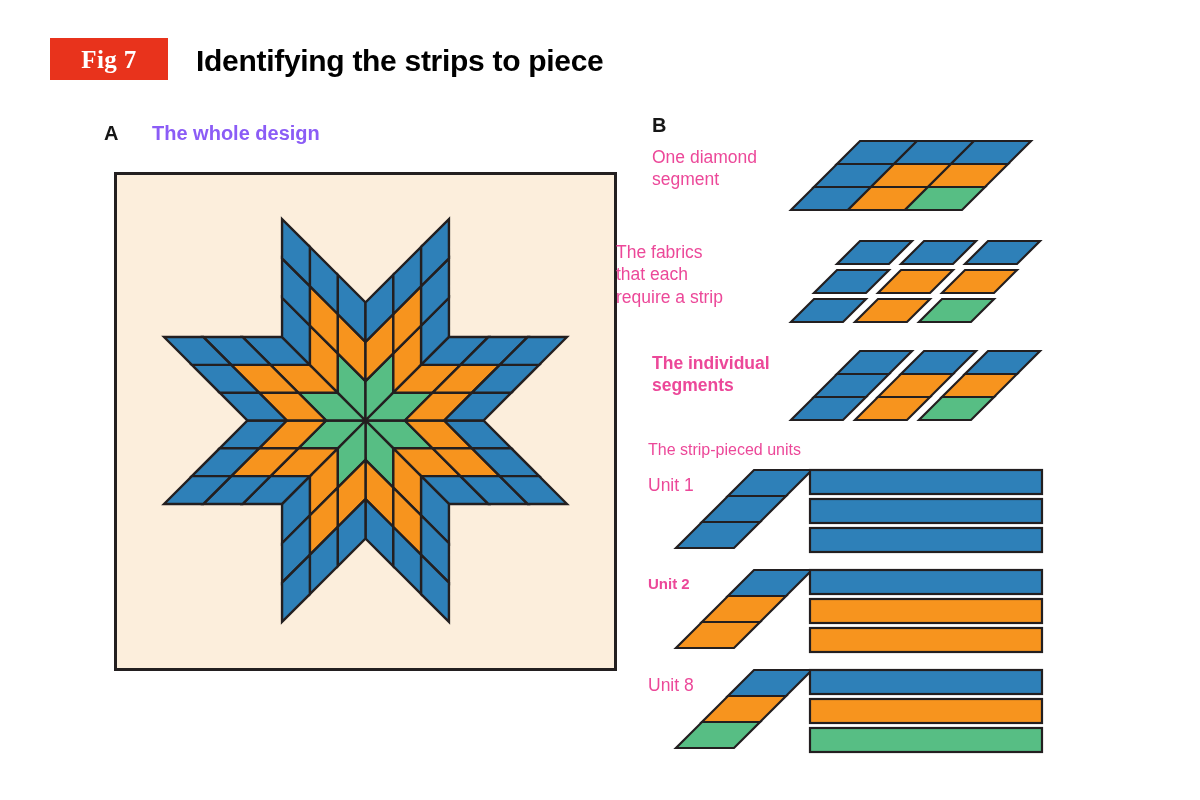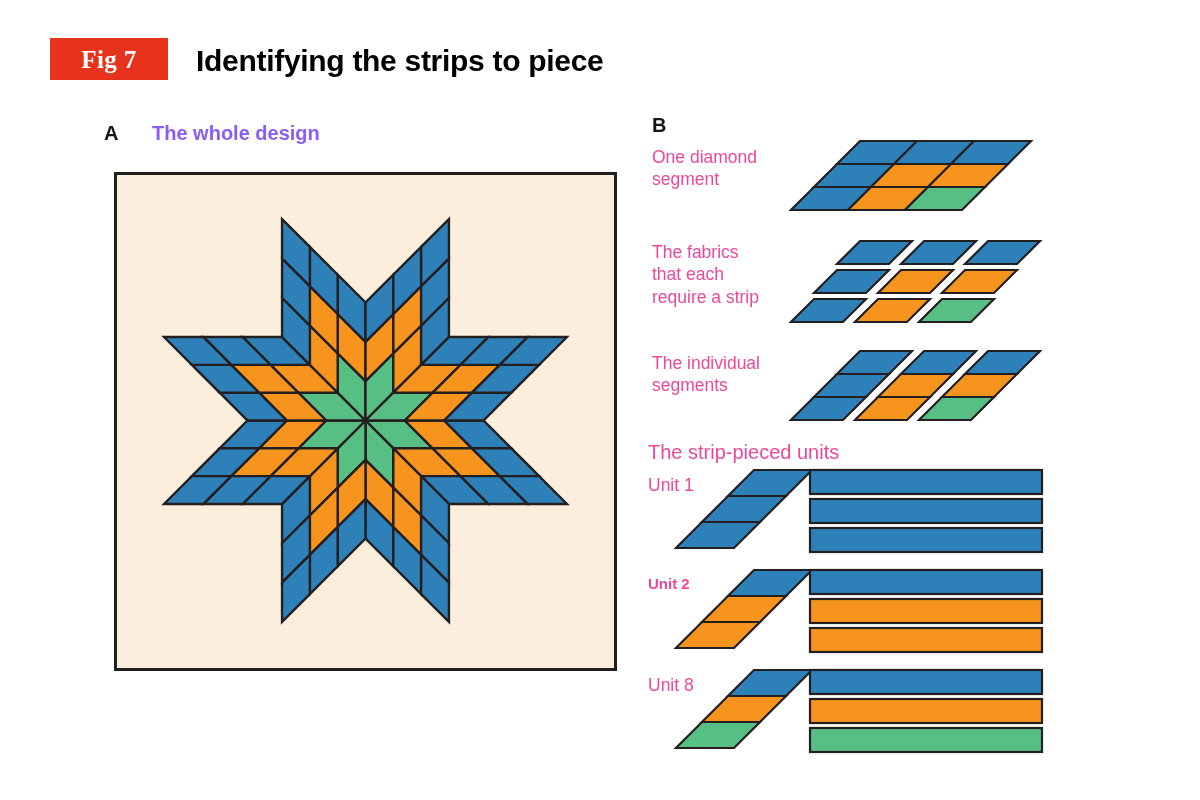--- a/index.html
+++ b/index.html
@@ -33,23 +33,23 @@
   #quilt-figure{position:absolute;left:114px;top:172px;width:503px;height:499px;}
 
   
   #panel-b-letter{position:absolute;left:652px;top:114px;font-size:20px;font-weight:700;color:#161616;}
 
   .b-label{
     position:absolute;font-size:17.5px;line-height:1.28;color:#ec4899;
     white-space:pre-line;font-weight:400;
   }
   #label-one-diamond{left:652px;top:146px;}
-  #label-fabrics{left:652px;top:241px;}
-  #label-individual{left:652px;top:352px;}
-  #label-strip-units{left:648px;top:440px;font-size:20px;}
+  #label-fabrics{left:616px;top:241px;}
+  #label-individual{left:652px;top:352px;font-weight:bold;}
+  #label-strip-units{left:648px;top:440px;font-size:16px;}
   #label-unit-1{left:648px;top:474px;font-size:17.5px;text-align:center;}
   #label-unit-2{left:648px;top:574px;font-size:15px;font-weight:bold;}
   #label-unit-3{left:648px;top:674px;font-size:17.5px;}
 
   .b-fig{position:absolute;}
   #fig-one-diamond{left:812px;top:138px;width:270px;height:82px;}
   #fig-fabrics{left:812px;top:238px;width:270px;height:92px;}
   #fig-individual{left:812px;top:348px;width:270px;height:82px;}
   #fig-unit-1{left:700px;top:466px;width:345px;height:98px;}
   #fig-unit-2{left:700px;top:566px;width:345px;height:98px;}

